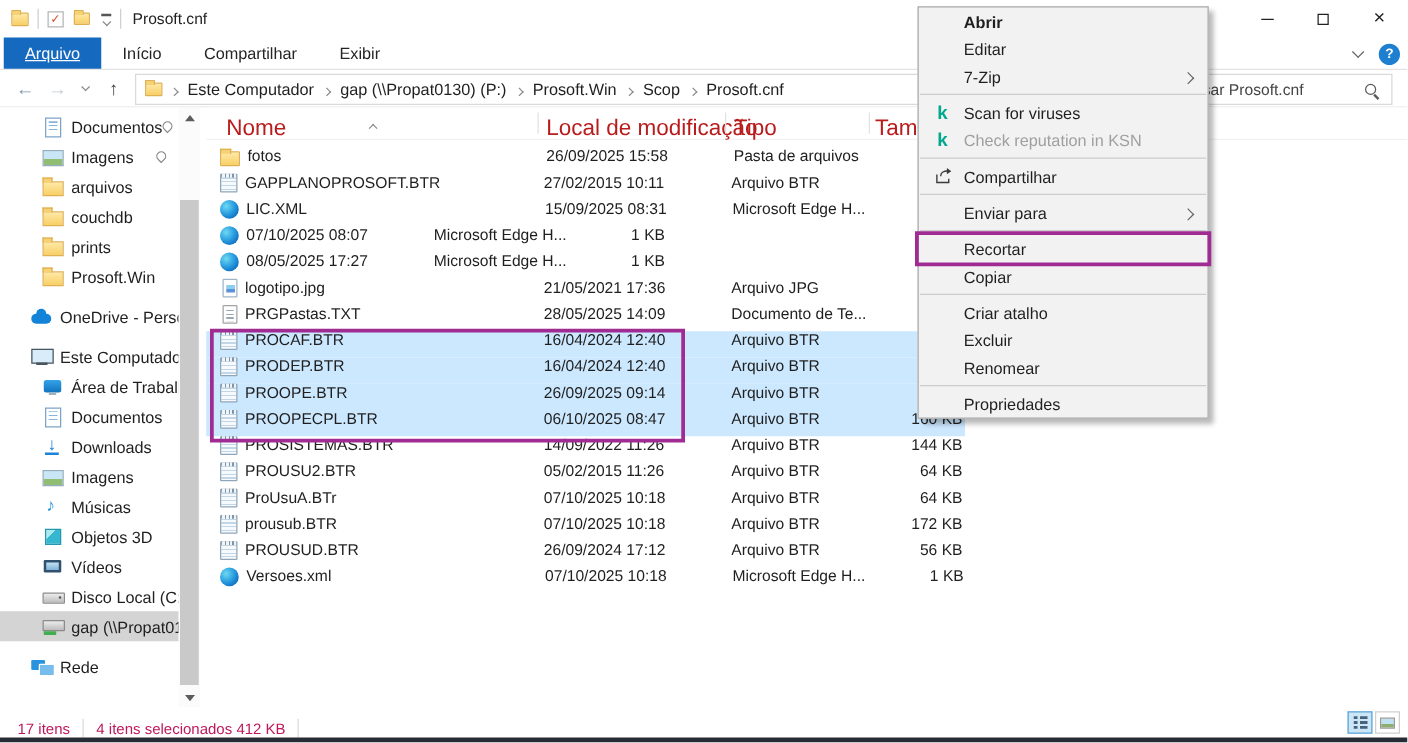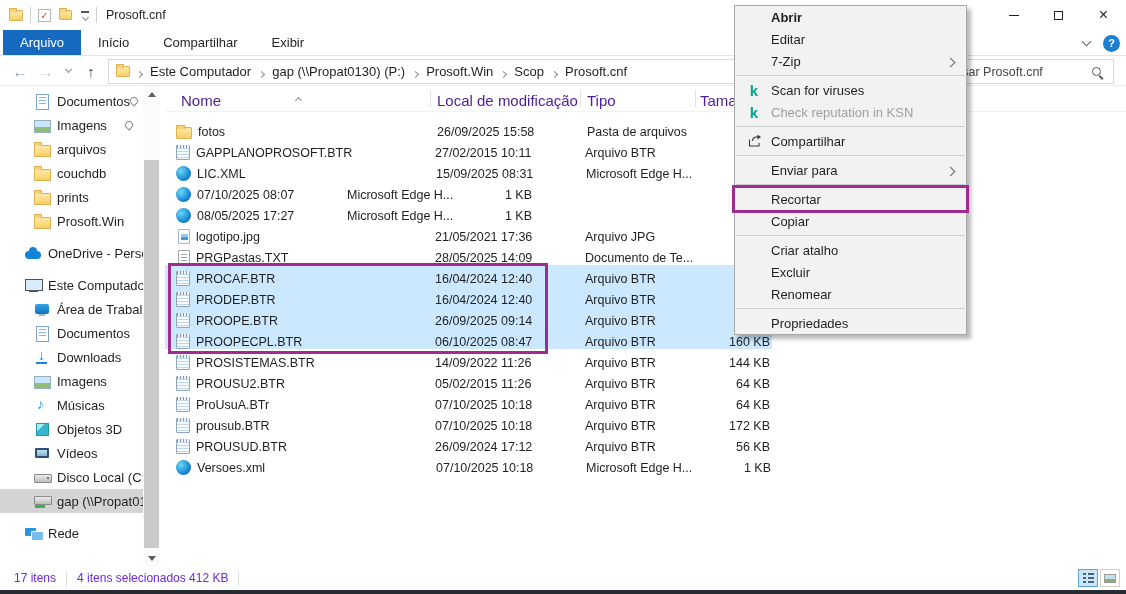--- a/index.html
+++ b/index.html
@@ -84,26 +84,26 @@
   .si-network::before{content:"";position:absolute;left:0;top:3px;width:11px;height:8px;background:#2a93dd;border-radius:1px}
   .si-network::after{content:"";position:absolute;left:6px;top:6px;width:11px;height:8px;background:#77bdeb;border:1px solid #fff;border-radius:1px}
 
   
   .sscroll{position:absolute;left:143px;top:86px;width:17px;height:480px;background:#fbfbfb}
   .sscroll .sbtn{position:absolute;left:0;width:17px;height:16px;display:flex;align-items:center;justify-content:center}
   .sthumb{position:absolute;left:1px;width:15px;background:#c9c9c9}
 
   
   .pane{position:absolute;left:165px;top:86px;width:961px;height:480px;background:#fff}
-  .phead{position:absolute;left:0;top:0;width:100%;height:26px;font-size:15px;color:#4c1d95;border-bottom:1px solid #f2f2f2}
+  .phead{position:absolute;left:0;top:0;width:100%;height:26px;font-size:18px;color:#b91c1c;border-bottom:1px solid #f2f2f2}
   .phead .hlabel{position:absolute;top:6px;white-space:nowrap}
   .phead .hsep{position:absolute;top:4px;width:1px;height:17px;background:#e2e2e2}
   .sortchev{position:absolute;top:3px}
   .rows{position:absolute;left:0;top:32px}
-  .frow{width:607px;height:21px;display:flex;align-items:flex-end;padding-left:11px;font-size:12.5px;white-space:nowrap}
+  .frow{width:607px;height:21px;display:flex;align-items:flex-start;padding-left:11px;font-size:12.5px;white-space:nowrap}
   .frow.selected{background:#cce8ff}
   .fi{position:relative;width:16px;height:16px;flex:none;margin-right:6px}
   .fname{width:239px;overflow:hidden}
   .fdate{width:150px}
   .ftype{width:113px;overflow:hidden}
   .fsize{width:72px;text-align:right}
   .fi-folder{width:16px;height:12px;margin-top:3px;background:linear-gradient(180deg,#ffe9a6,#f8cf66);border:1px solid #dfb054;border-radius:1px}
   .fi-folder::before{content:"";position:absolute;top:-3px;left:-1px;width:7px;height:3px;background:#f5d374;border:1px solid #dfb054;border-bottom:none}
   .fi-btr{width:14px;height:15px;background-color:#f6fafc;border:1px solid #8fa6ba;border-radius:1px;background-image:repeating-linear-gradient(180deg,transparent 0 2px,#c3d6e6 2px 3px)}
   .fi-btr::before{content:"";position:absolute;left:0;right:0;top:-1px;height:3px;background:repeating-linear-gradient(90deg,#7d94a9 0 1px,#eef4f8 1px 3px)}
@@ -121,21 +121,21 @@
   .mi{position:relative;height:22px;display:flex;align-items:center;padding-left:36px;padding-right:10px;color:#1f1f1f;white-space:nowrap}
   .mi.bold{font-weight:bold}
   .mi.disabled{color:#9f9f9f}
   .mi .micon{position:absolute;left:8px;top:0;width:22px;height:22px;display:flex;align-items:center;justify-content:center}
   .k-glyph{color:#00a88e;font-weight:800;font-size:15px}
   .mi .sub{position:absolute;right:12px}
   .msep{height:1px;background:#cdcdcd;margin:3px 1px}
   .mi.annotated{outline:3px solid #a02b93}
 
   
-  .statusbar{position:absolute;left:0;top:566px;width:1126px;height:24px;display:flex;align-items:center;font-size:12px;color:#6d28d9;background:#fff}
+  .statusbar{position:absolute;left:0;top:566px;width:1126px;height:24px;display:flex;align-items:flex-end;font-size:12px;color:#be185d;background:#fff}
   .sb-sep{width:1px;height:15px;background:#dcdcdc;margin:0 10px}
   .sb-count{margin-left:14px}
   .vbtn{position:absolute;top:3px;width:20px;height:18px;display:flex;align-items:center;justify-content:center}
   .vbtn.details{right:28px;background:#cbe6f7;border:1px solid #5ea3d8}
   .vbtn.thumbs{right:6px;background:#fff;border:1px solid #cfcfcf}
   .vi-details{width:11px;height:10px;background-image:repeating-linear-gradient(180deg,#46627d 0 2px,transparent 2px 4px),repeating-linear-gradient(180deg,#46627d 0 2px,transparent 2px 4px);background-size:3px 10px,6px 10px;background-position:0 0,5px 0;background-repeat:no-repeat}
   .vi-thumbs{width:12px;height:9px;border:1px solid #9a9a9a;background:linear-gradient(180deg,#bfe1f2 0 55%,#8cae6f 55%)}
   .bottombar{position:absolute;left:0;top:590px;width:1126px;height:4px;background:#272b33}
 </style>
 </head>
@@ -159,21 +159,21 @@
     <span class="wbtn">
         <span class="glyph-max"></span>
       </span>
     <span class="wbtn">
         <span class="glyph-close">×</span>
       </span>
   </div>
 </div>
 
 <div class="tabsrow">
-    <div class="rtab active" style="background: rgb(21, 105, 191);">Arquivo</div>
+    <div class="rtab active" style="background: rgb(21, 105, 191); text-decoration: underline;">Arquivo</div>
     <div class="rtab">Início</div>
     <div class="rtab">Compartilhar</div>
     <div class="rtab">Exibir</div>
   </div>
 <div class="ribbon-right">
   <span class="chev d" style="margin-top:-3px"></span>
   <span class="help-circle">?</span>
 </div>
 
 <div class="navrow">

